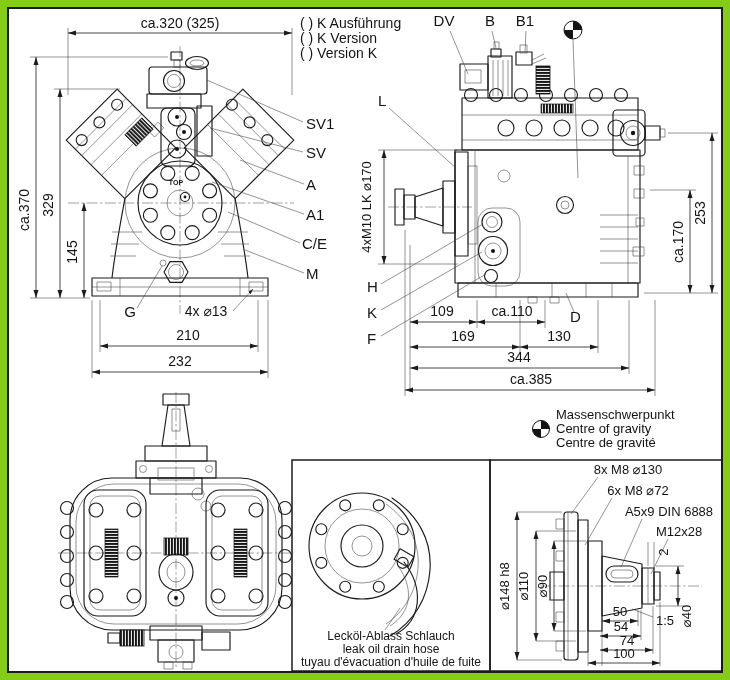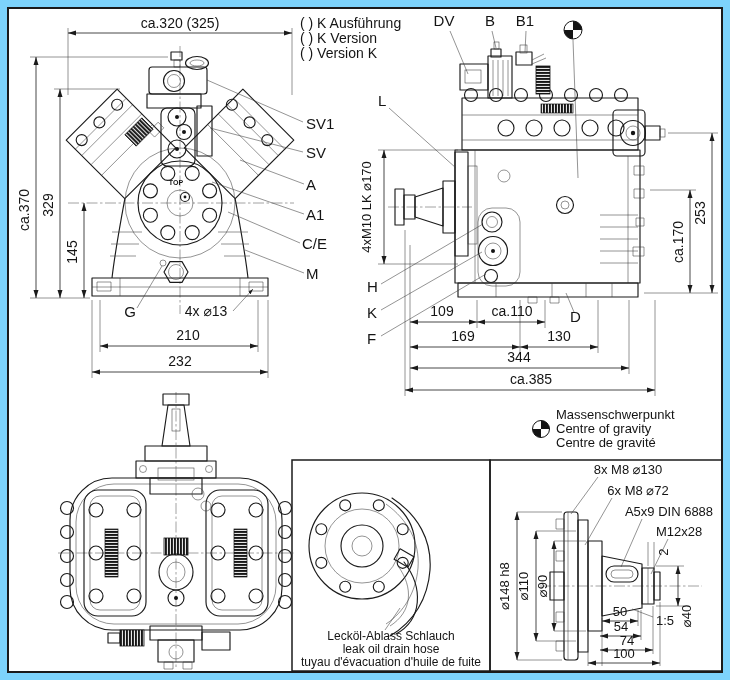--- a/index.html
+++ b/index.html
@@ -1,16 +1,16 @@
 <!DOCTYPE html>
 <html><head>
 <meta charset="utf-8">
 <style>
   html,body { margin:0; padding:0; background:#fff; }
-  .page { width:730px; height:680px; background:#7dd3fc; position:relative; }
+  .page { width:730px; height:680px; background:#84cc16; position:relative; }
   svg text { font-family:"Liberation Sans","DejaVu Sans",sans-serif; font-size:14px; fill:#141414; }
   .lb  { font-size:15px; }
   .md  { font-size:13px; }
   .sm  { font-size:12px; }
   .tny { font-size:7px; font-weight:bold; }
   .mid { text-anchor:middle; }
   .ol { fill:none; stroke:#1b1b1b; stroke-width:1.15; stroke-linejoin:round; stroke-linecap:round; }
   .tl { fill:none; stroke:#3a3a3a; stroke-width:0.55; }
   .dl { fill:none; stroke:#1b1b1b; stroke-width:0.8; }
   .cl { fill:none; stroke:#555; stroke-width:0.55; stroke-dasharray:11 2.5 2.5 2.5; }

